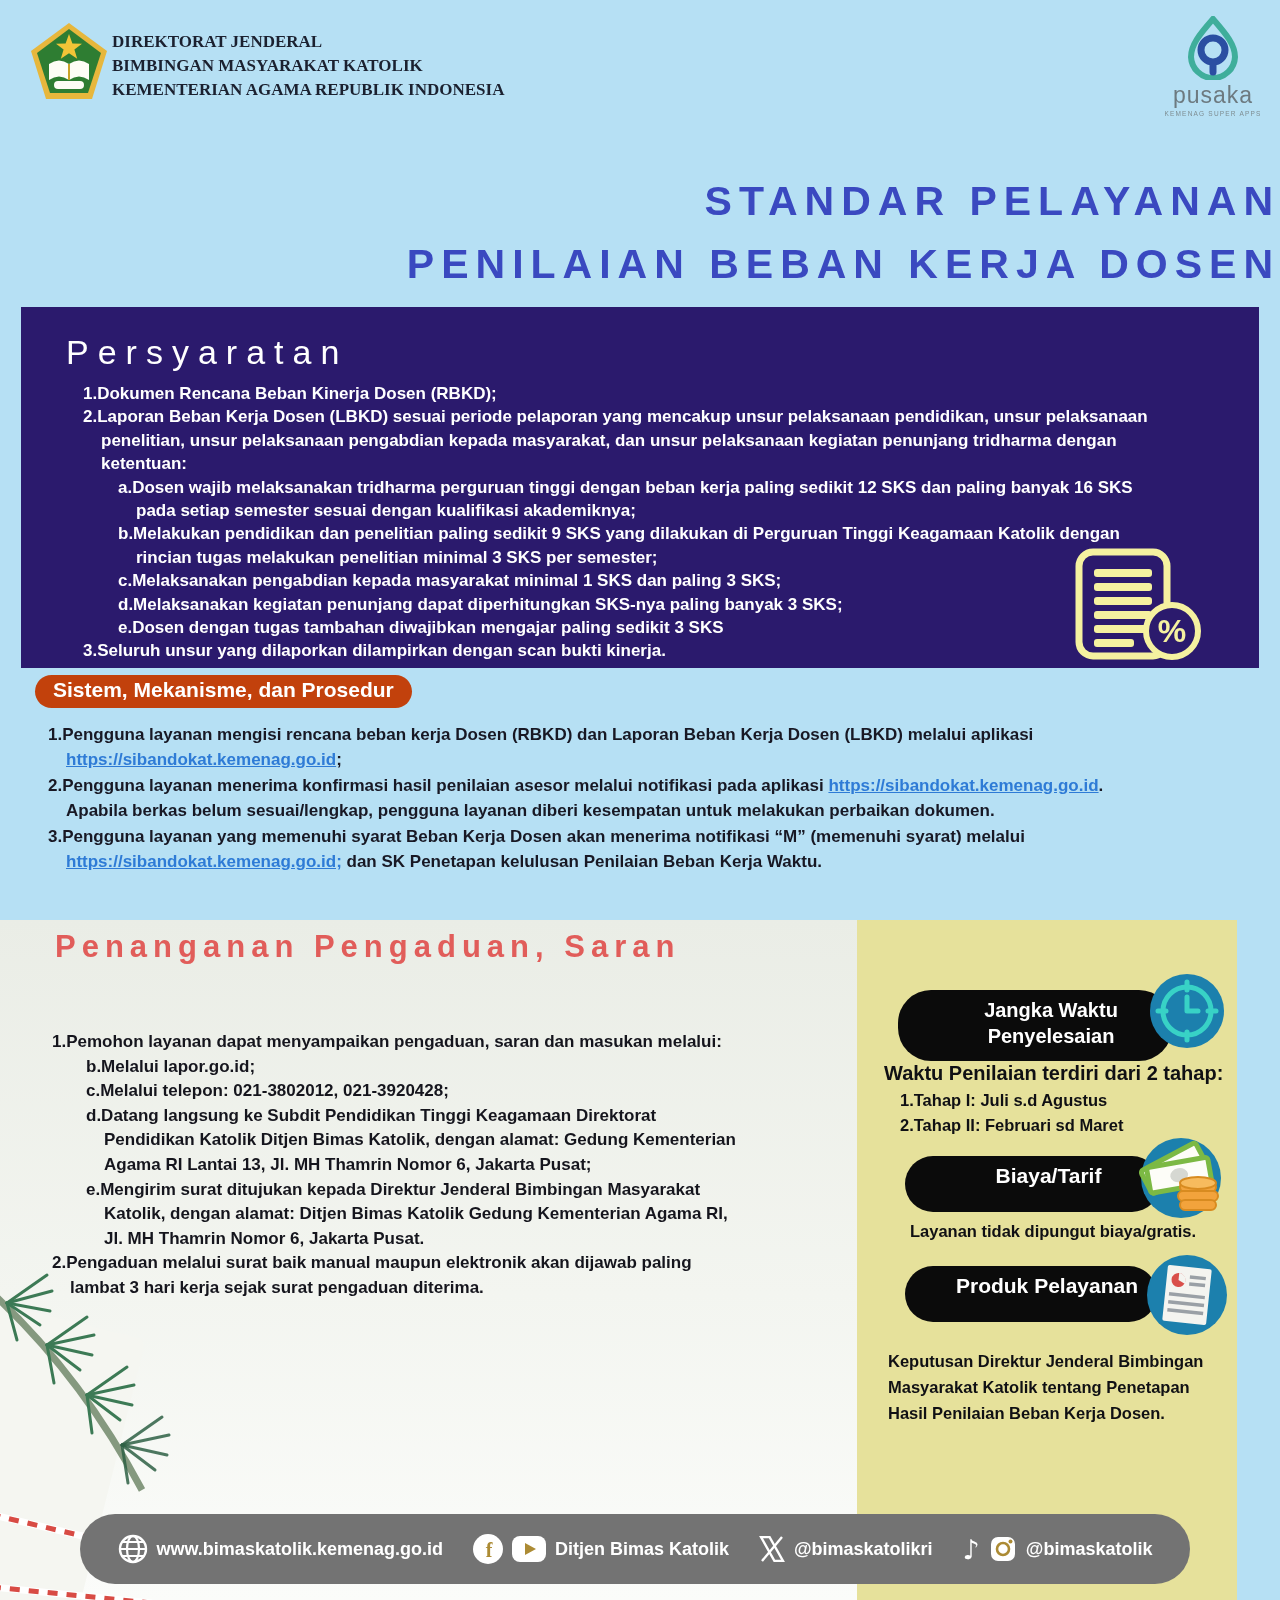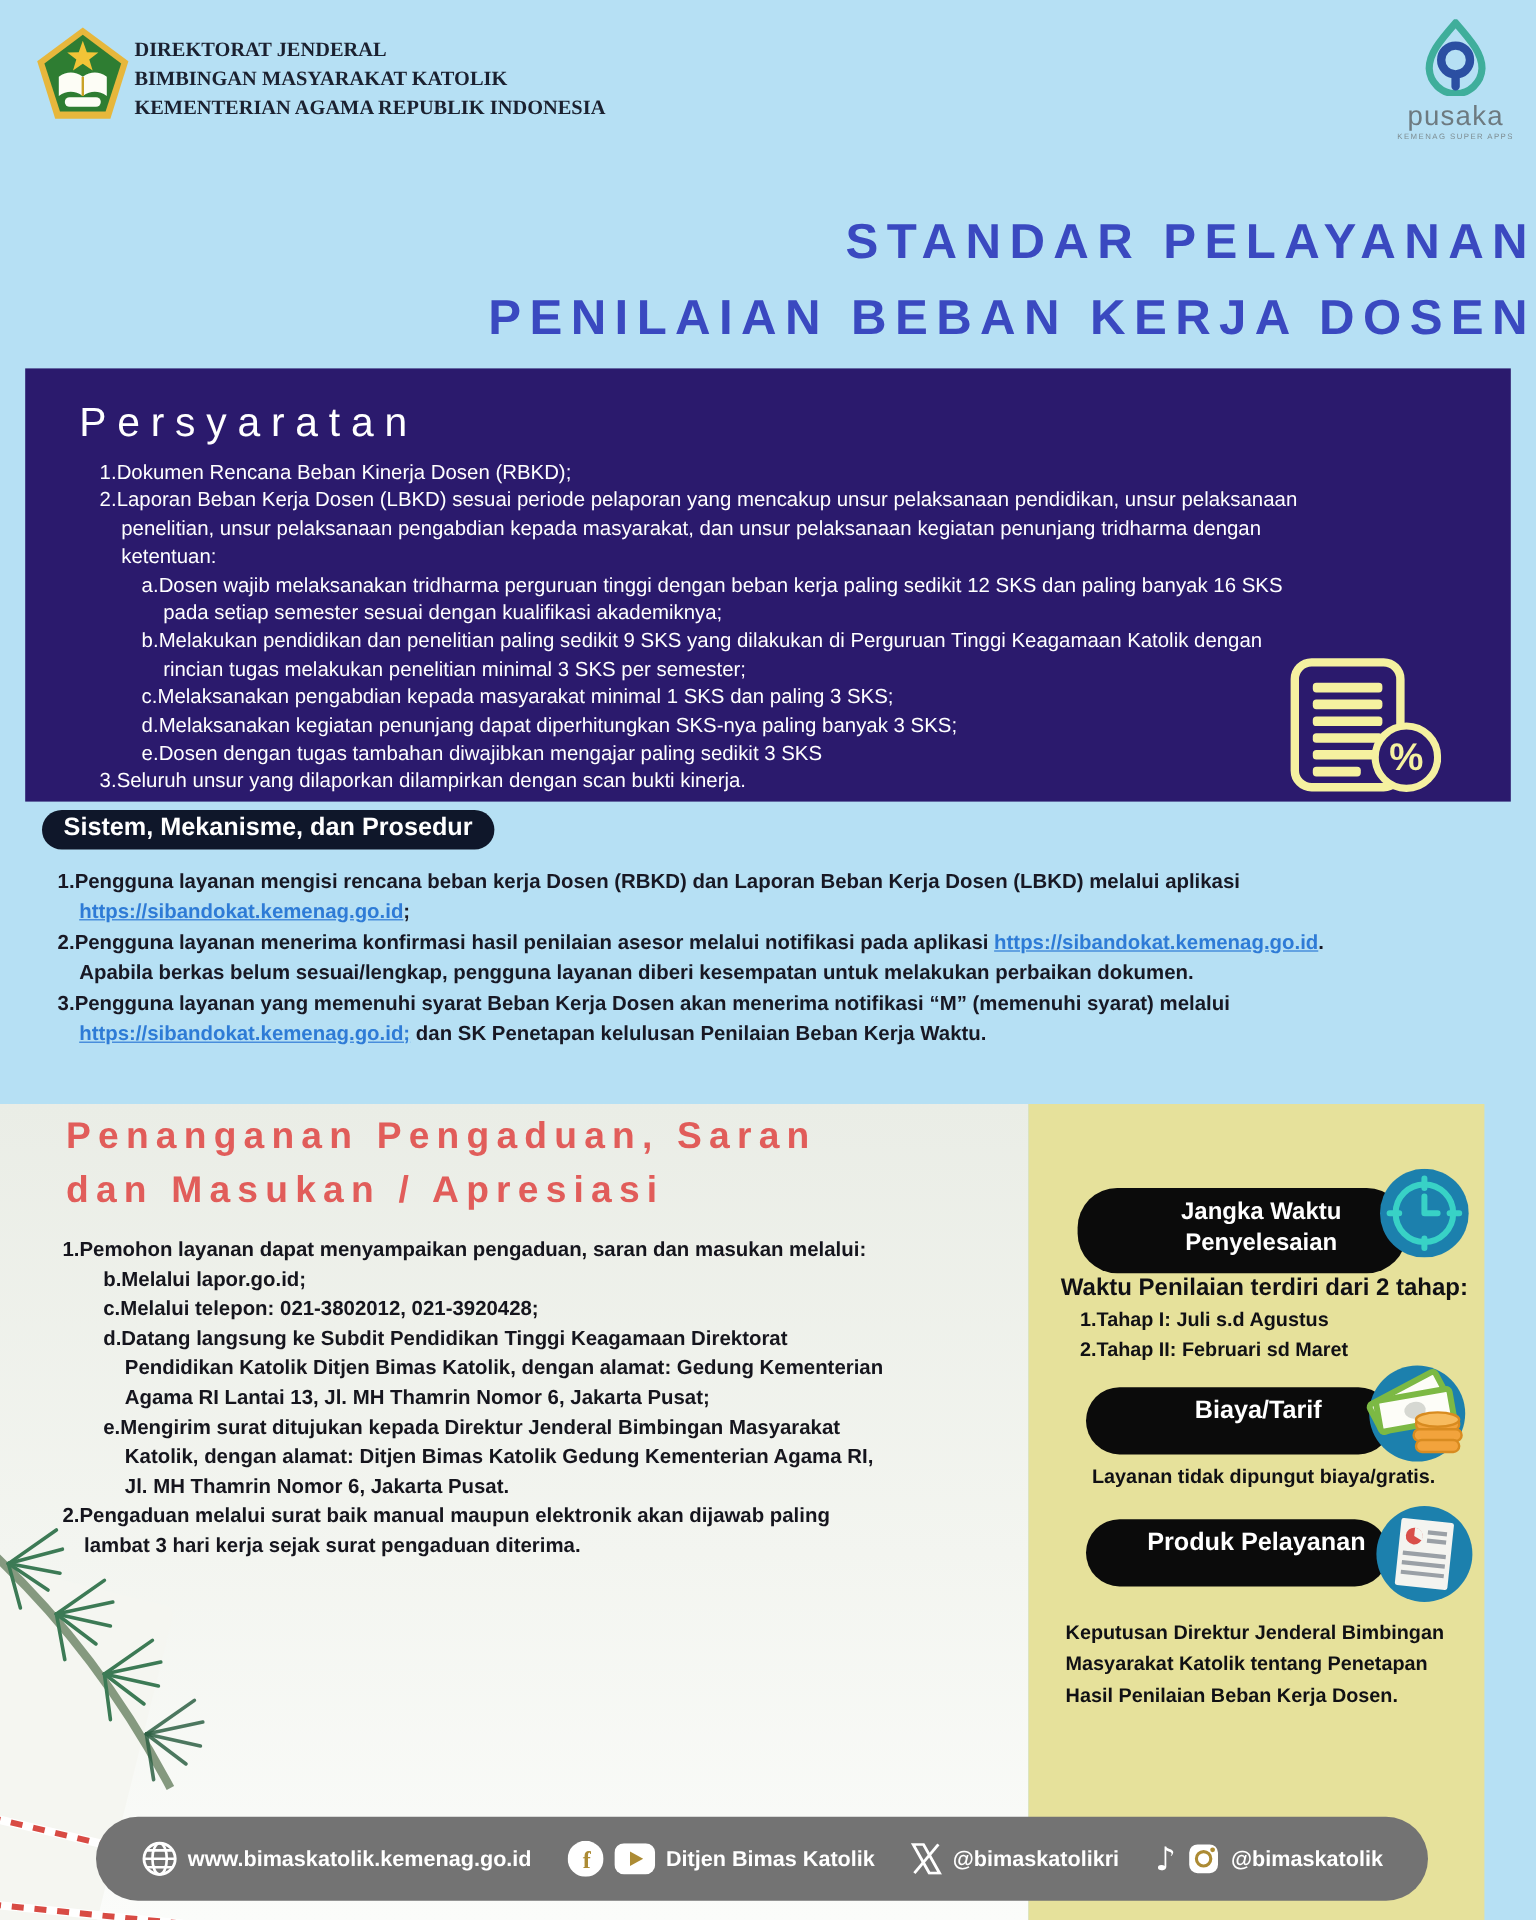--- a/index.html
+++ b/index.html
@@ -14,28 +14,28 @@
   .pusaka-word{font-size:23px;color:#6d7a80;letter-spacing:1px;margin-top:-2px;}
   .pusaka-tag{font-size:6.5px;color:#7e8d92;letter-spacing:1.2px;margin-top:1px;}
 
   
   .title{position:absolute;left:0;width:1280px;top:170px;text-align:right;color:#3a49c0;
          font-weight:700;font-size:41px;letter-spacing:7px;line-height:63px;}
 
   
   .persyaratan{position:absolute;left:21px;top:307px;width:1238px;height:361px;background:#2b1a6d;color:#fff;}
   .persyaratan h2{margin:26px 0 10px 45px;font-weight:400;font-size:34px;letter-spacing:9px;color:#fff;}
-  .p-list{margin-left:62px;width:1150px;font-size:17px;font-weight:400;line-height:23.4px;}
+  .p-list{margin-left:62px;width:1150px;font-size:17px;font-weight:700;line-height:23.4px;}
   .li{padding-left:18px;text-indent:-18px;}
   .li .txt,.li .pre,.li .post{white-space:pre-line;}
   .sub{margin-left:35px;}
   .doc-percent{position:absolute;right:58px;bottom:8px;}
 
   
-  .sistem-pill{position:absolute;left:35px;top:675px;background:#0f172a;color:#fff;border-radius:17px;
+  .sistem-pill{position:absolute;left:35px;top:675px;background:#c2410c;color:#fff;border-radius:17px;
                padding:3px 18px 6px;font-size:21px;font-weight:700;}
   .sistem-list{position:absolute;left:48px;top:722px;width:1215px;font-size:17px;font-weight:700;
                color:#181824;line-height:25px;}
   .sistem-list .li{margin-bottom:1px;}
   a.link{color:#2e7bd6;text-decoration:underline;font-weight:700;}
 
   
   .gray-panel{position:absolute;left:0;top:920px;width:857px;height:680px;overflow:hidden;
               background:linear-gradient(180deg,#eaede6 0%,#f3f5f0 55%,#fbfcfa 100%);}
   .yellow-panel{position:absolute;left:857px;top:920px;width:380px;height:680px;background:#e6e19b;}
@@ -170,21 +170,20 @@
       <path d="M-20,255 L150,295" stroke="#ffffff" stroke-width="7"></path>
       <path d="M-20,255 L150,295" stroke="#d84b44" stroke-width="5" stroke-dasharray="10 9"></path>
       <path d="M-20,330 L160,348" stroke="#ffffff" stroke-width="7"></path>
       <path d="M-20,330 L160,348" stroke="#d84b44" stroke-width="5" stroke-dasharray="10 9"></path>
     </svg>
   </div>
   <div class="yellow-panel"></div>
 
   <div class="red-heading">
     <div>Penanganan Pengaduan, Saran</div>
-    <div>dan Masukan / Apresiasi</div>
   </div>
   <div class="pengaduan-list">
     <div class="li"><span class="num">1.</span><span class="txt">Pemohon layanan dapat menyampaikan pengaduan, saran dan masukan melalui:</span></div>
     <div class="li sub"><span class="num">b.</span><span class="txt">Melalui lapor.go.id;</span></div>
     <div class="li sub"><span class="num">c.</span><span class="txt">Melalui telepon: 021-3802012, 021-3920428;</span></div>
     <div class="li sub"><span class="num">d.</span><span class="txt">Datang langsung ke Subdit Pendidikan Tinggi Keagamaan Direktorat
 Pendidikan Katolik Ditjen Bimas Katolik, dengan alamat: Gedung Kementerian
 Agama RI Lantai 13, Jl. MH Thamrin Nomor 6, Jakarta Pusat;</span></div>
     <div class="li sub"><span class="num">e.</span><span class="txt">Mengirim surat ditujukan kepada Direktur Jenderal Bimbingan Masyarakat
 Katolik, dengan alamat: Ditjen Bimas Katolik Gedung Kementerian Agama RI,

